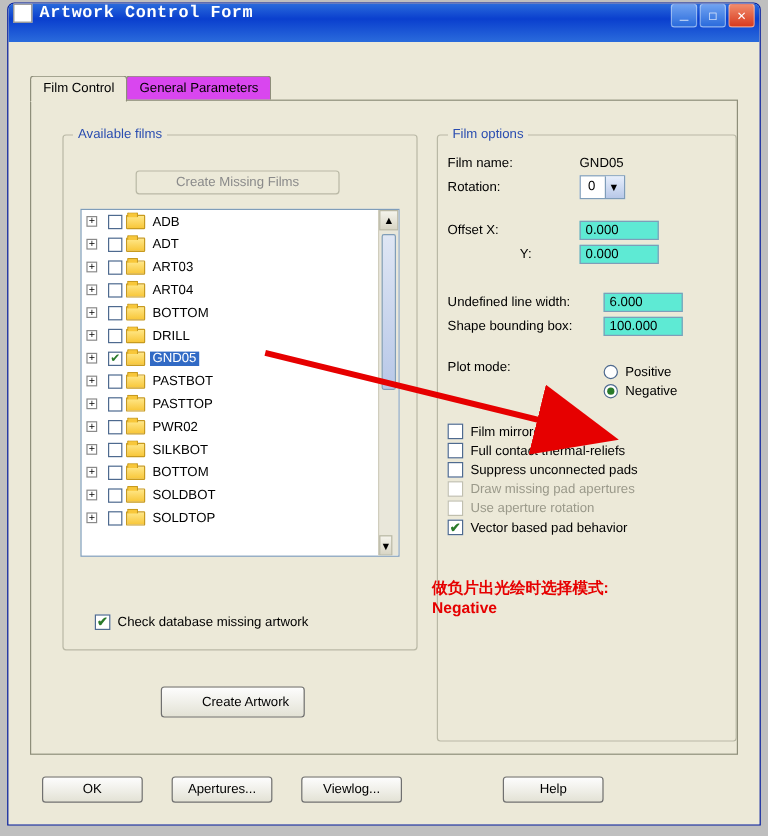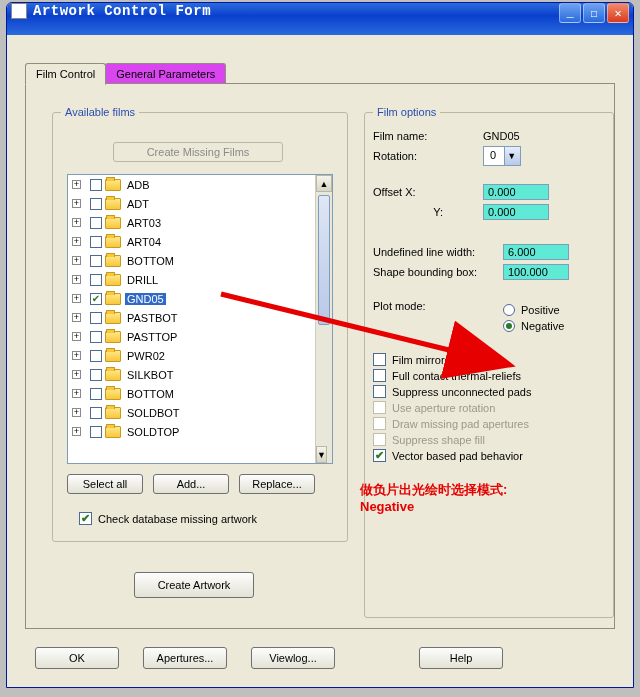--- a/index.html
+++ b/index.html
@@ -115,21 +115,21 @@
     position:relative;
   }
   .folder::before { content:""; position:absolute; left:0; top:-3px; width:7px; height:3px; background:#f8c73a; border:1px solid #c79a1f; border-bottom:none; border-radius:1px 1px 0 0;}
   .node-label { padding: 0 2px; }
   .node.selected .node-label { background:#316ac5; color:#fff; }
 
   .films-btn-row { position:absolute; left: 14px; top: 356px; display:flex; gap:10px; }
   .films-btn-row .btn { min-width: 76px; }
   .chk-row { position:absolute; left: 26px; top: 394px; display:flex; align-items:center; }
   .check { width:13px; height:13px; border:1px solid #4e6a8f; background:#fff; display:inline-flex; align-items:center; justify-content:center; margin-right:6px; font-size:11px; color:#2a7a2a; font-weight:bold;}
-  .create-art { position:absolute; left: 108px; top: 488px; min-width: 120px; padding:6px 12px; }
+  .create-art { position:absolute; left: 108px; top: 488px; min-width: 120px; padding:6px 12px;text-align:right; }
 
   
   .opt-row { display:flex; align-items:center; margin: 4px 0; }
   .opt-label { display:inline-block; }
   .val-text { }
   .num-input {
     width: 66px;
     border: 1px solid #7f9db9; background:#5eead4;
     padding: 1px 4px; font: inherit;
   }
@@ -270,25 +270,20 @@
                 <span class="node-label">SOLDTOP</span>
               </div>
             </div>
           <div class="scrollbar">
             <div class="sb-btn">▲</div>
             <div class="sb-thumb"></div>
             <div class="sb-btn sb-bot">▼</div>
           </div>
         </div>
 
-        <div class="films-btn-row">
-          <button class="btn"><span>Select all</span></button>
-          <button class="btn"><span>Add...</span></button>
-          <button class="btn"><span>Replace...</span></button>
-        </div>
 
         <div class="chk-row">
           <span class="check">✔</span>
           <span>Check database missing artwork</span>
         </div>
       </fieldset>
 
       <button class="btn create-art"><span>Create Artwork</span></button>
 
       <fieldset class="fs-options">
@@ -349,29 +344,25 @@
         <div class="opt-chk opt-row">
           <span class="check"></span>
           <span>Full contact thermal-reliefs</span>
         </div>
         <div class="opt-chk opt-row">
           <span class="check"></span>
           <span>Suppress unconnected pads</span>
         </div>
         <div class="opt-chk opt-row disabled">
           <span class="check disabled-box"></span>
-          <span>Use aperture rotation</span>
+          <span>Draw missing pad apertures</span>
         </div>
         <div class="opt-chk opt-row disabled">
           <span class="check disabled-box"></span>
-          <span>Draw missing pad apertures</span>
-        </div>
-        <div class="opt-chk opt-row disabled">
-          <span class="check disabled-box"></span>
-          <span>Suppress shape fill</span>
+          <span>Use aperture rotation</span>
         </div>
         <div class="opt-chk opt-row">
           <span class="check">✔</span>
           <span>Vector based pad behavior</span>
         </div>
       </fieldset>
 
       <div class="annotation" style="left:334px; top:398px;">
         <div>做负片出光绘时选择模式:</div>
         <div>Negative</div>

